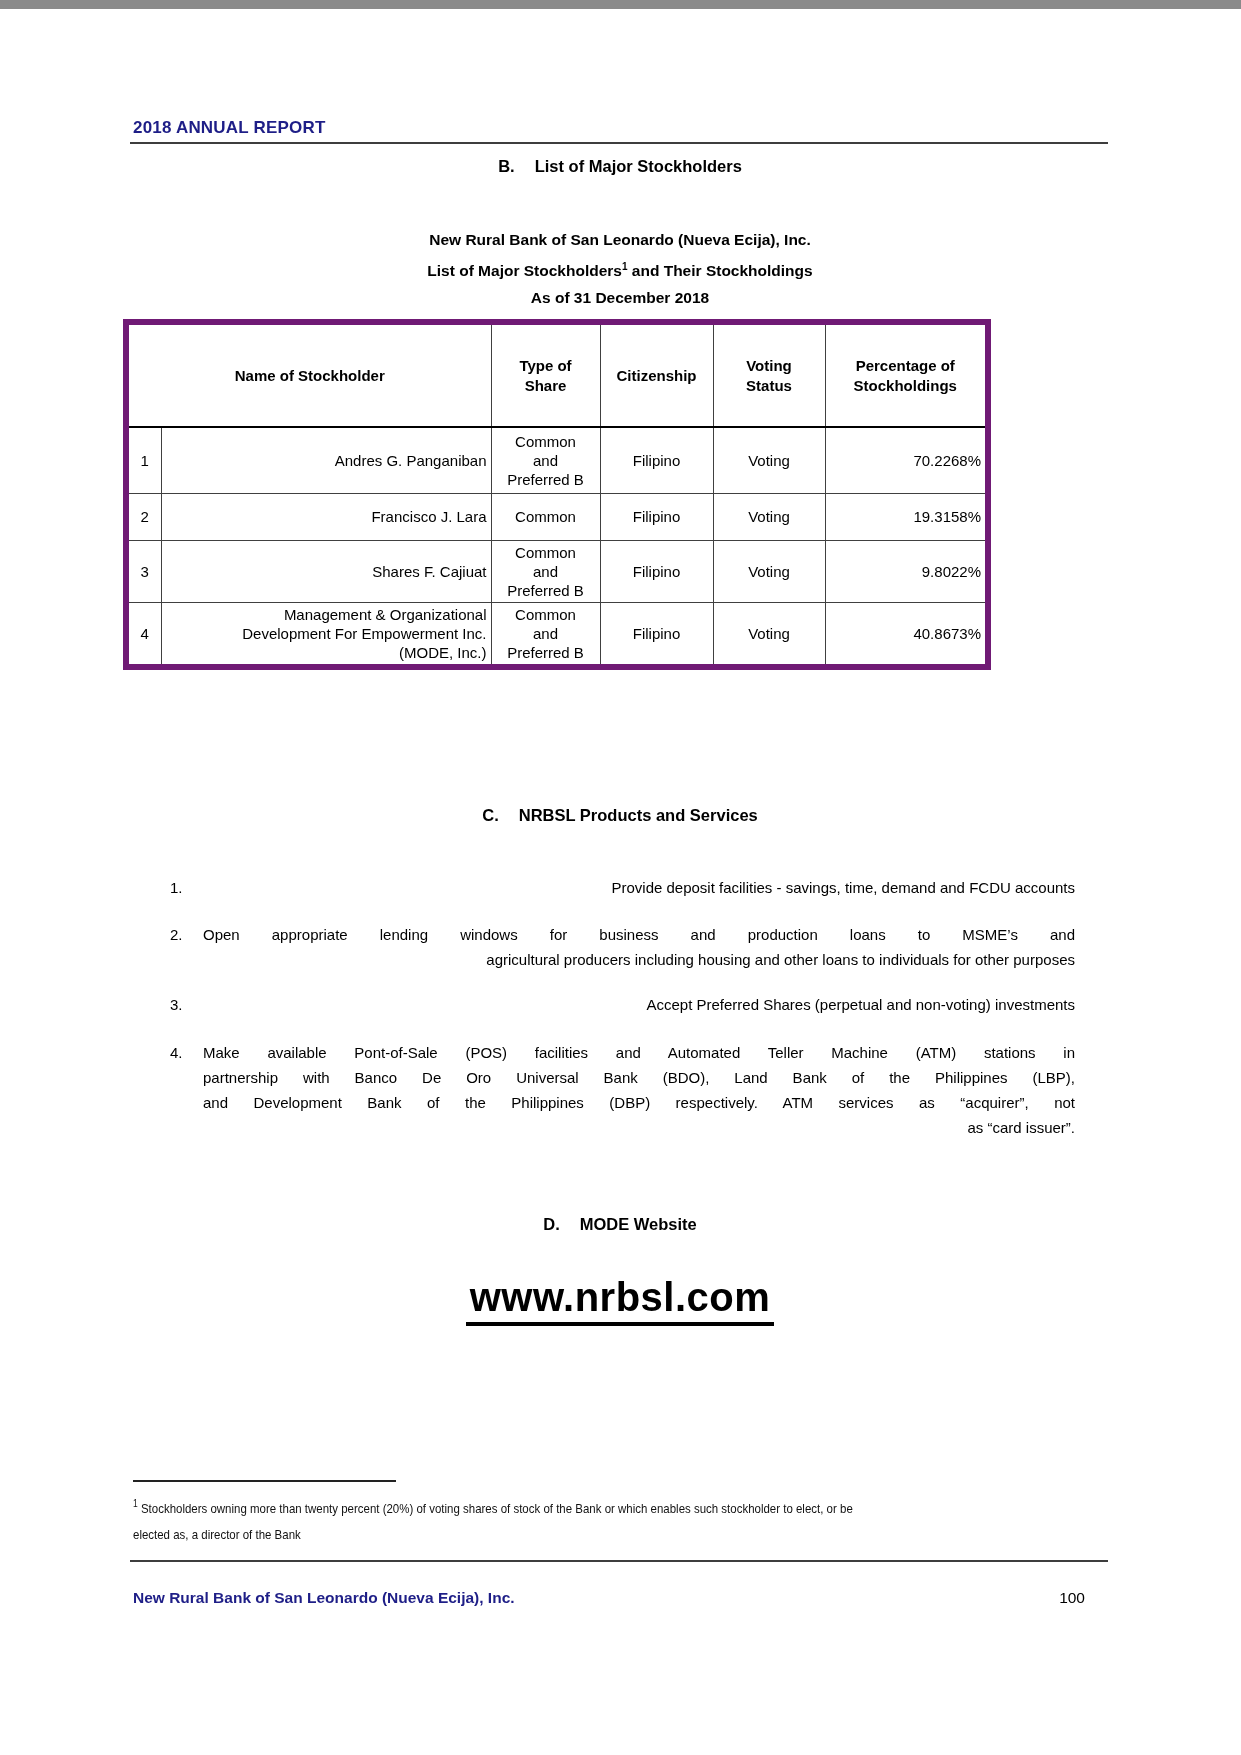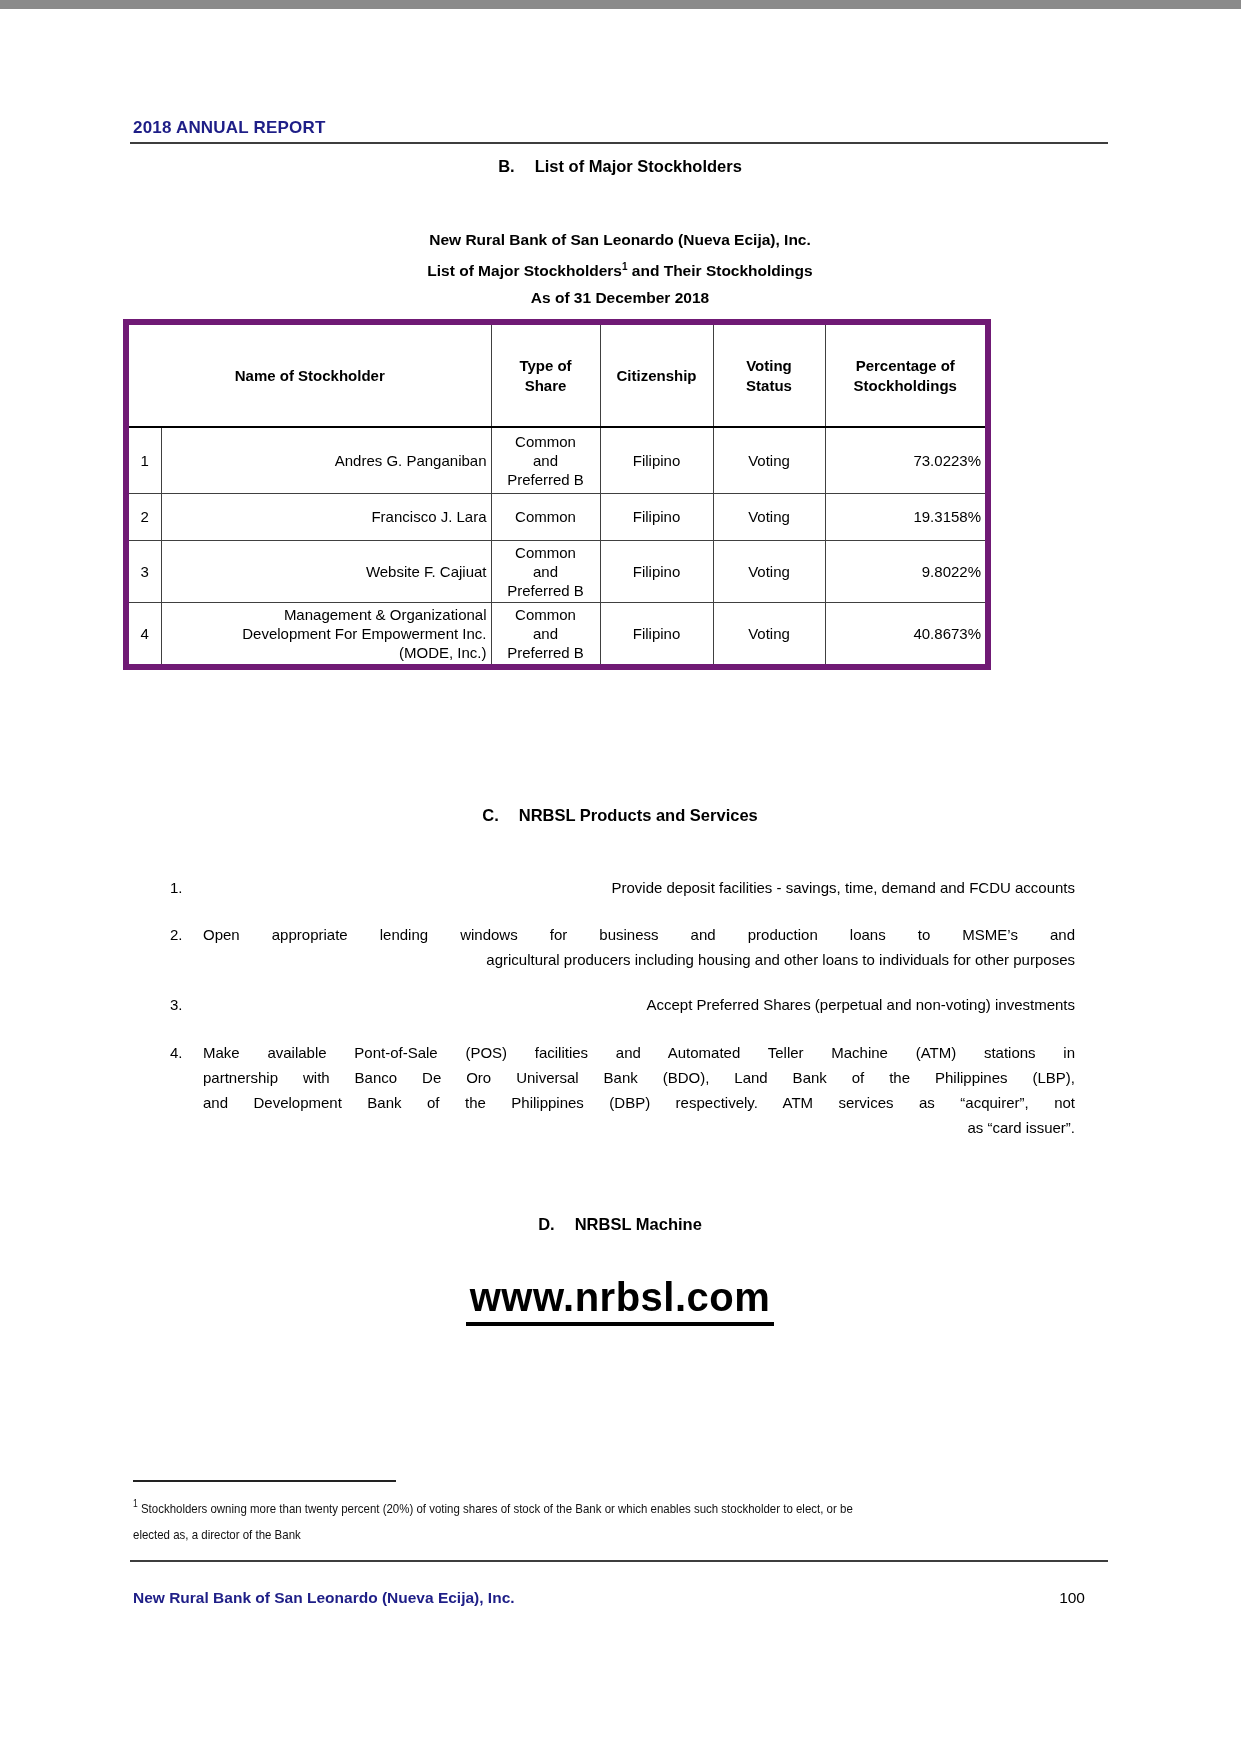--- a/index.html
+++ b/index.html
@@ -103,33 +103,33 @@
     <tr style="height:66px">
       <td class="c">1</td>
       <td class="name">Andres G. Panganiban</td>
       <td class="c">
             <div>Common</div>
             <div>and</div>
             <div>Preferred B</div>
           </td>
       <td class="c">Filipino</td>
       <td class="c">Voting</td>
-      <td class="pct">73.0223%</td>
+      <td class="pct">70.2268%</td>
     </tr>
     <tr style="height:47px">
       <td class="c">2</td>
       <td class="name">Francisco J. Lara</td>
       <td class="c">Common</td>
       <td class="c">Filipino</td>
       <td class="c">Voting</td>
       <td class="pct">19.3158%</td>
     </tr>
     <tr style="height:58px">
       <td class="c">3</td>
-      <td class="name">Website F. Cajiuat</td>
+      <td class="name">Shares F. Cajiuat</td>
       <td class="c">
             <div>Common</div>
             <div>and</div>
             <div>Preferred B</div>
           </td>
       <td class="c">Filipino</td>
       <td class="c">Voting</td>
       <td class="pct">9.8022%</td>
     </tr>
     <tr style="height:60px">
@@ -181,21 +181,21 @@
     <div class="no">4.</div>
     <div class="body">
       <div class="jl">Make available Pont-of-Sale (POS) facilities and Automated Teller Machine (ATM) stations in</div>
       <div class="jl">partnership with Banco De Oro Universal Bank (BDO), Land Bank of the Philippines (LBP),</div>
       <div class="jl">and Development Bank of the Philippines (DBP) respectively. ATM services as “acquirer”, not</div>
       <div class="ll">as “card issuer”.</div>
     </div>
   </div>
 
   <div class="abs center-band sec-head" style="top:1206px;">
-    <span class="sec-letter">D.</span><span>NRBSL Machine</span>
+    <span class="sec-letter">D.</span><span>MODE Website</span>
   </div>
 
   <div class="abs site">
     <span class="lnk">www.nrbsl.com</span>
   </div>
 
   <div class="abs fn-rule"></div>
   <div class="abs footnote">
     <div><sup>1</sup> <span>Stockholders owning more than twenty percent (20%) of voting shares of stock of the Bank or which enables such stockholder to elect, or be</span></div>
     <div>elected as, a director of the Bank</div>

